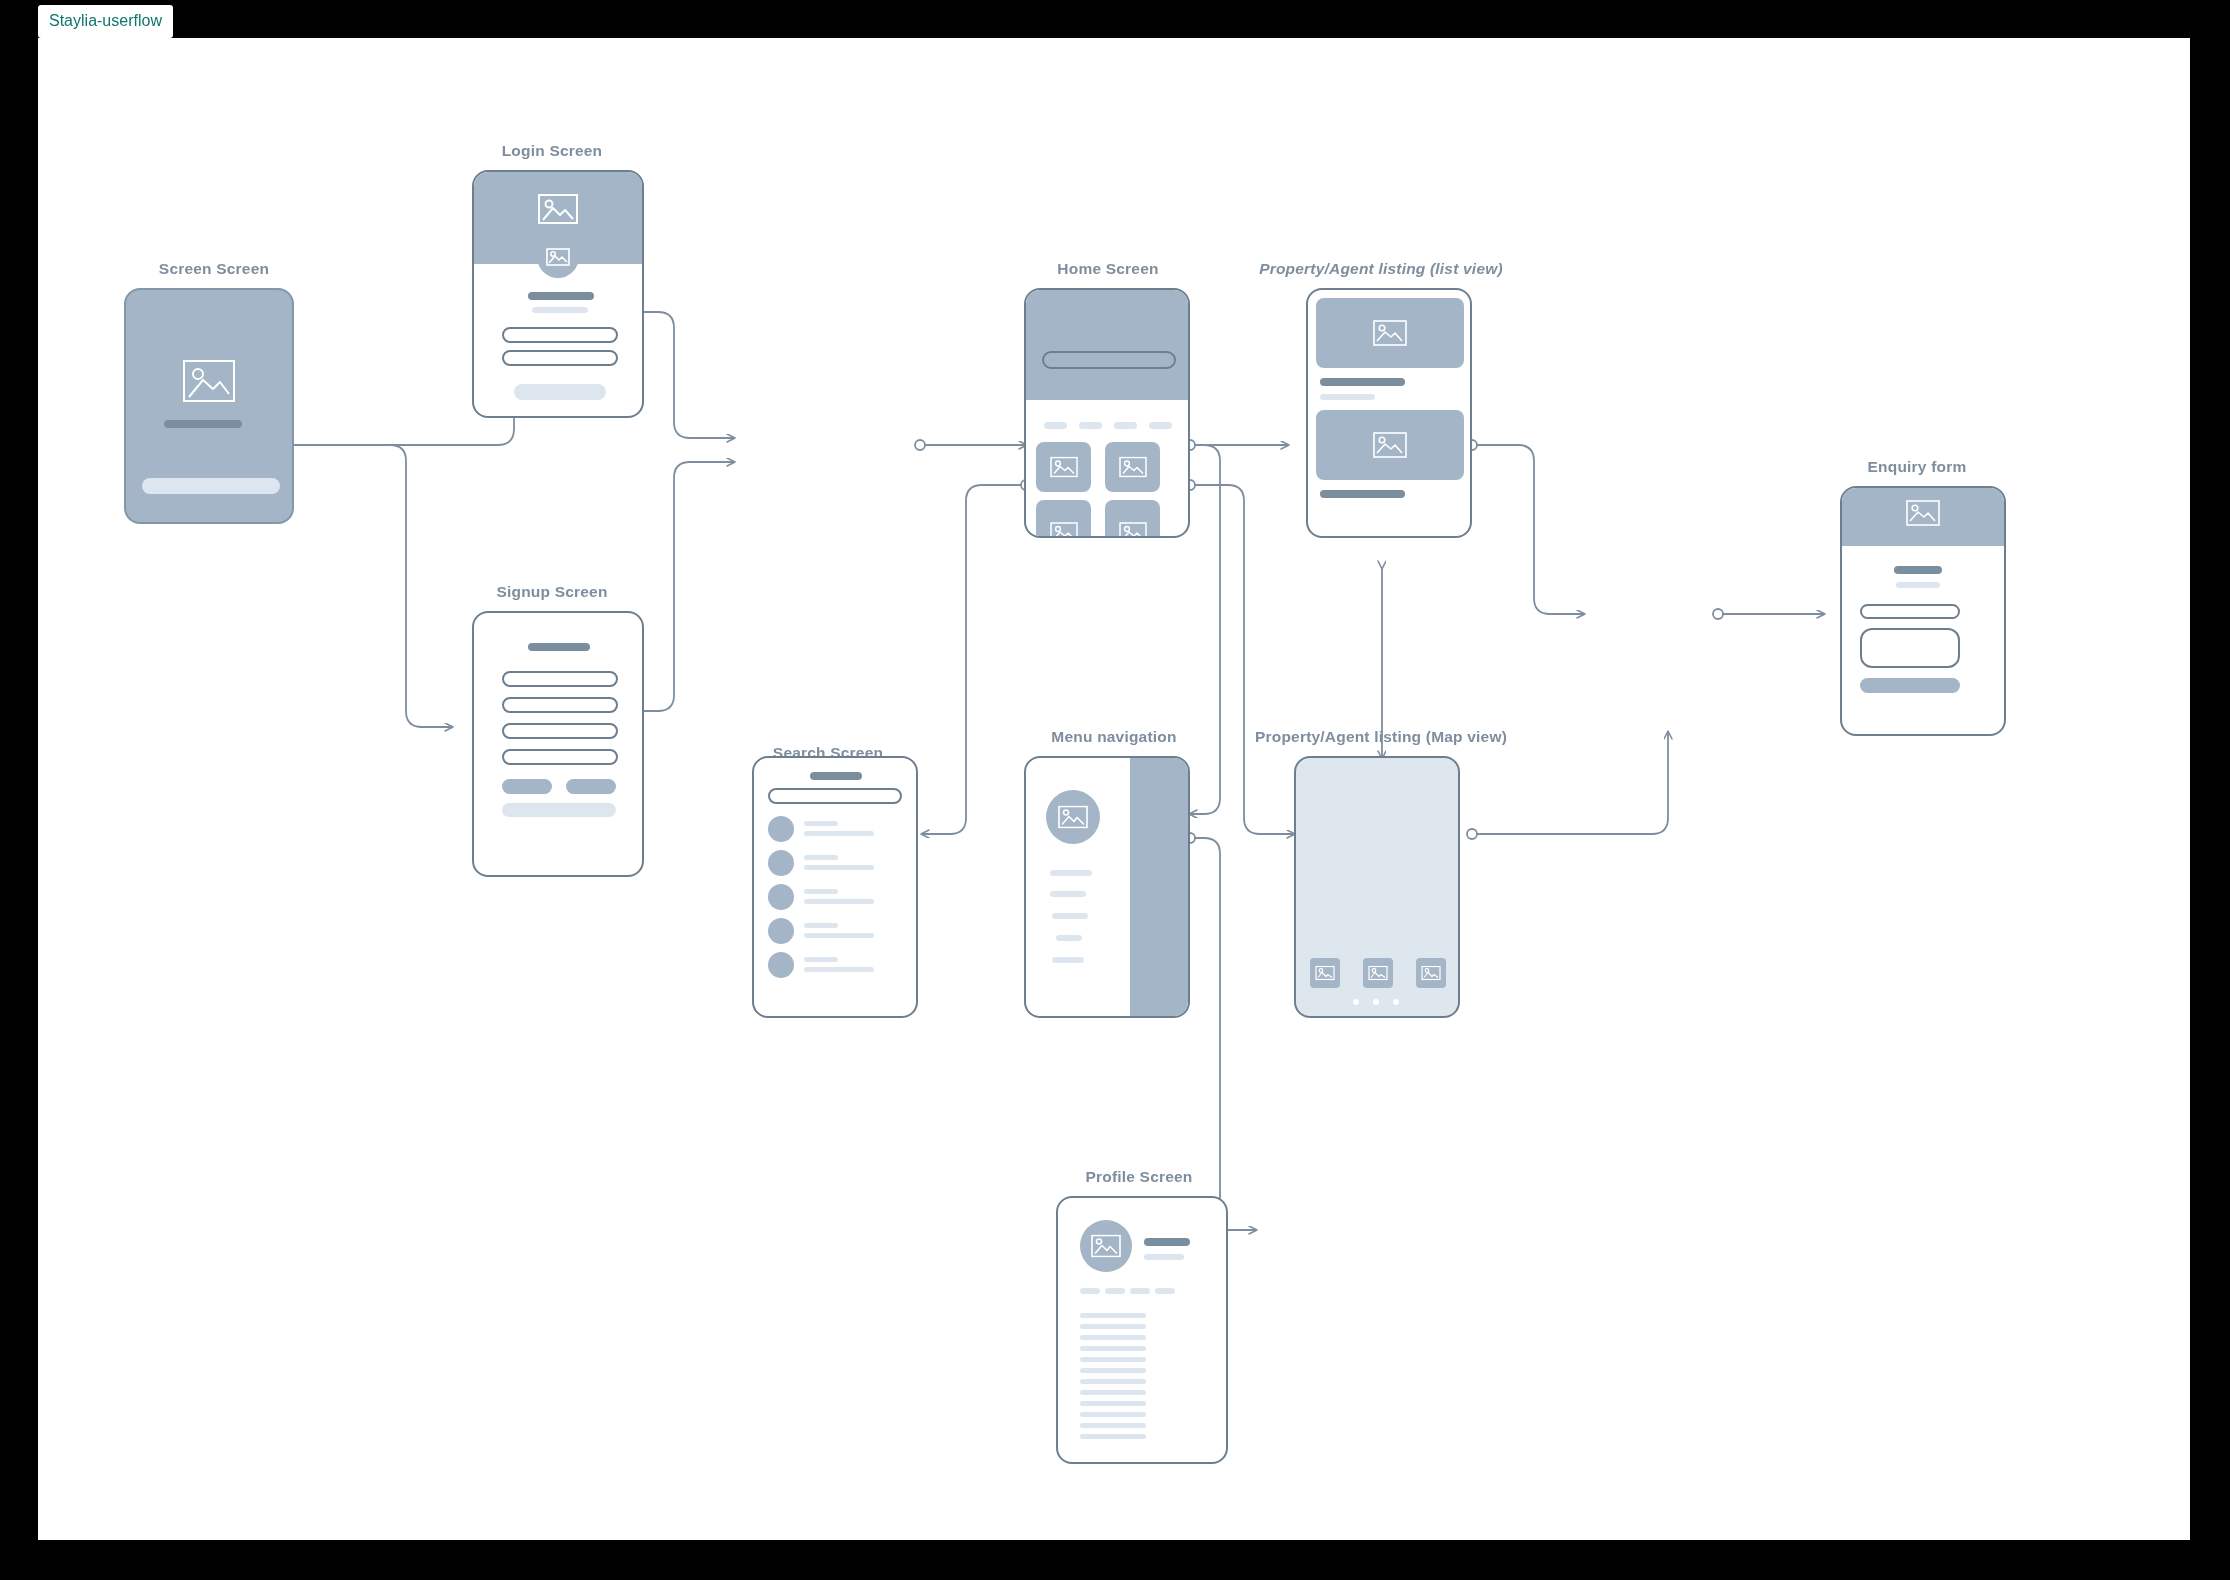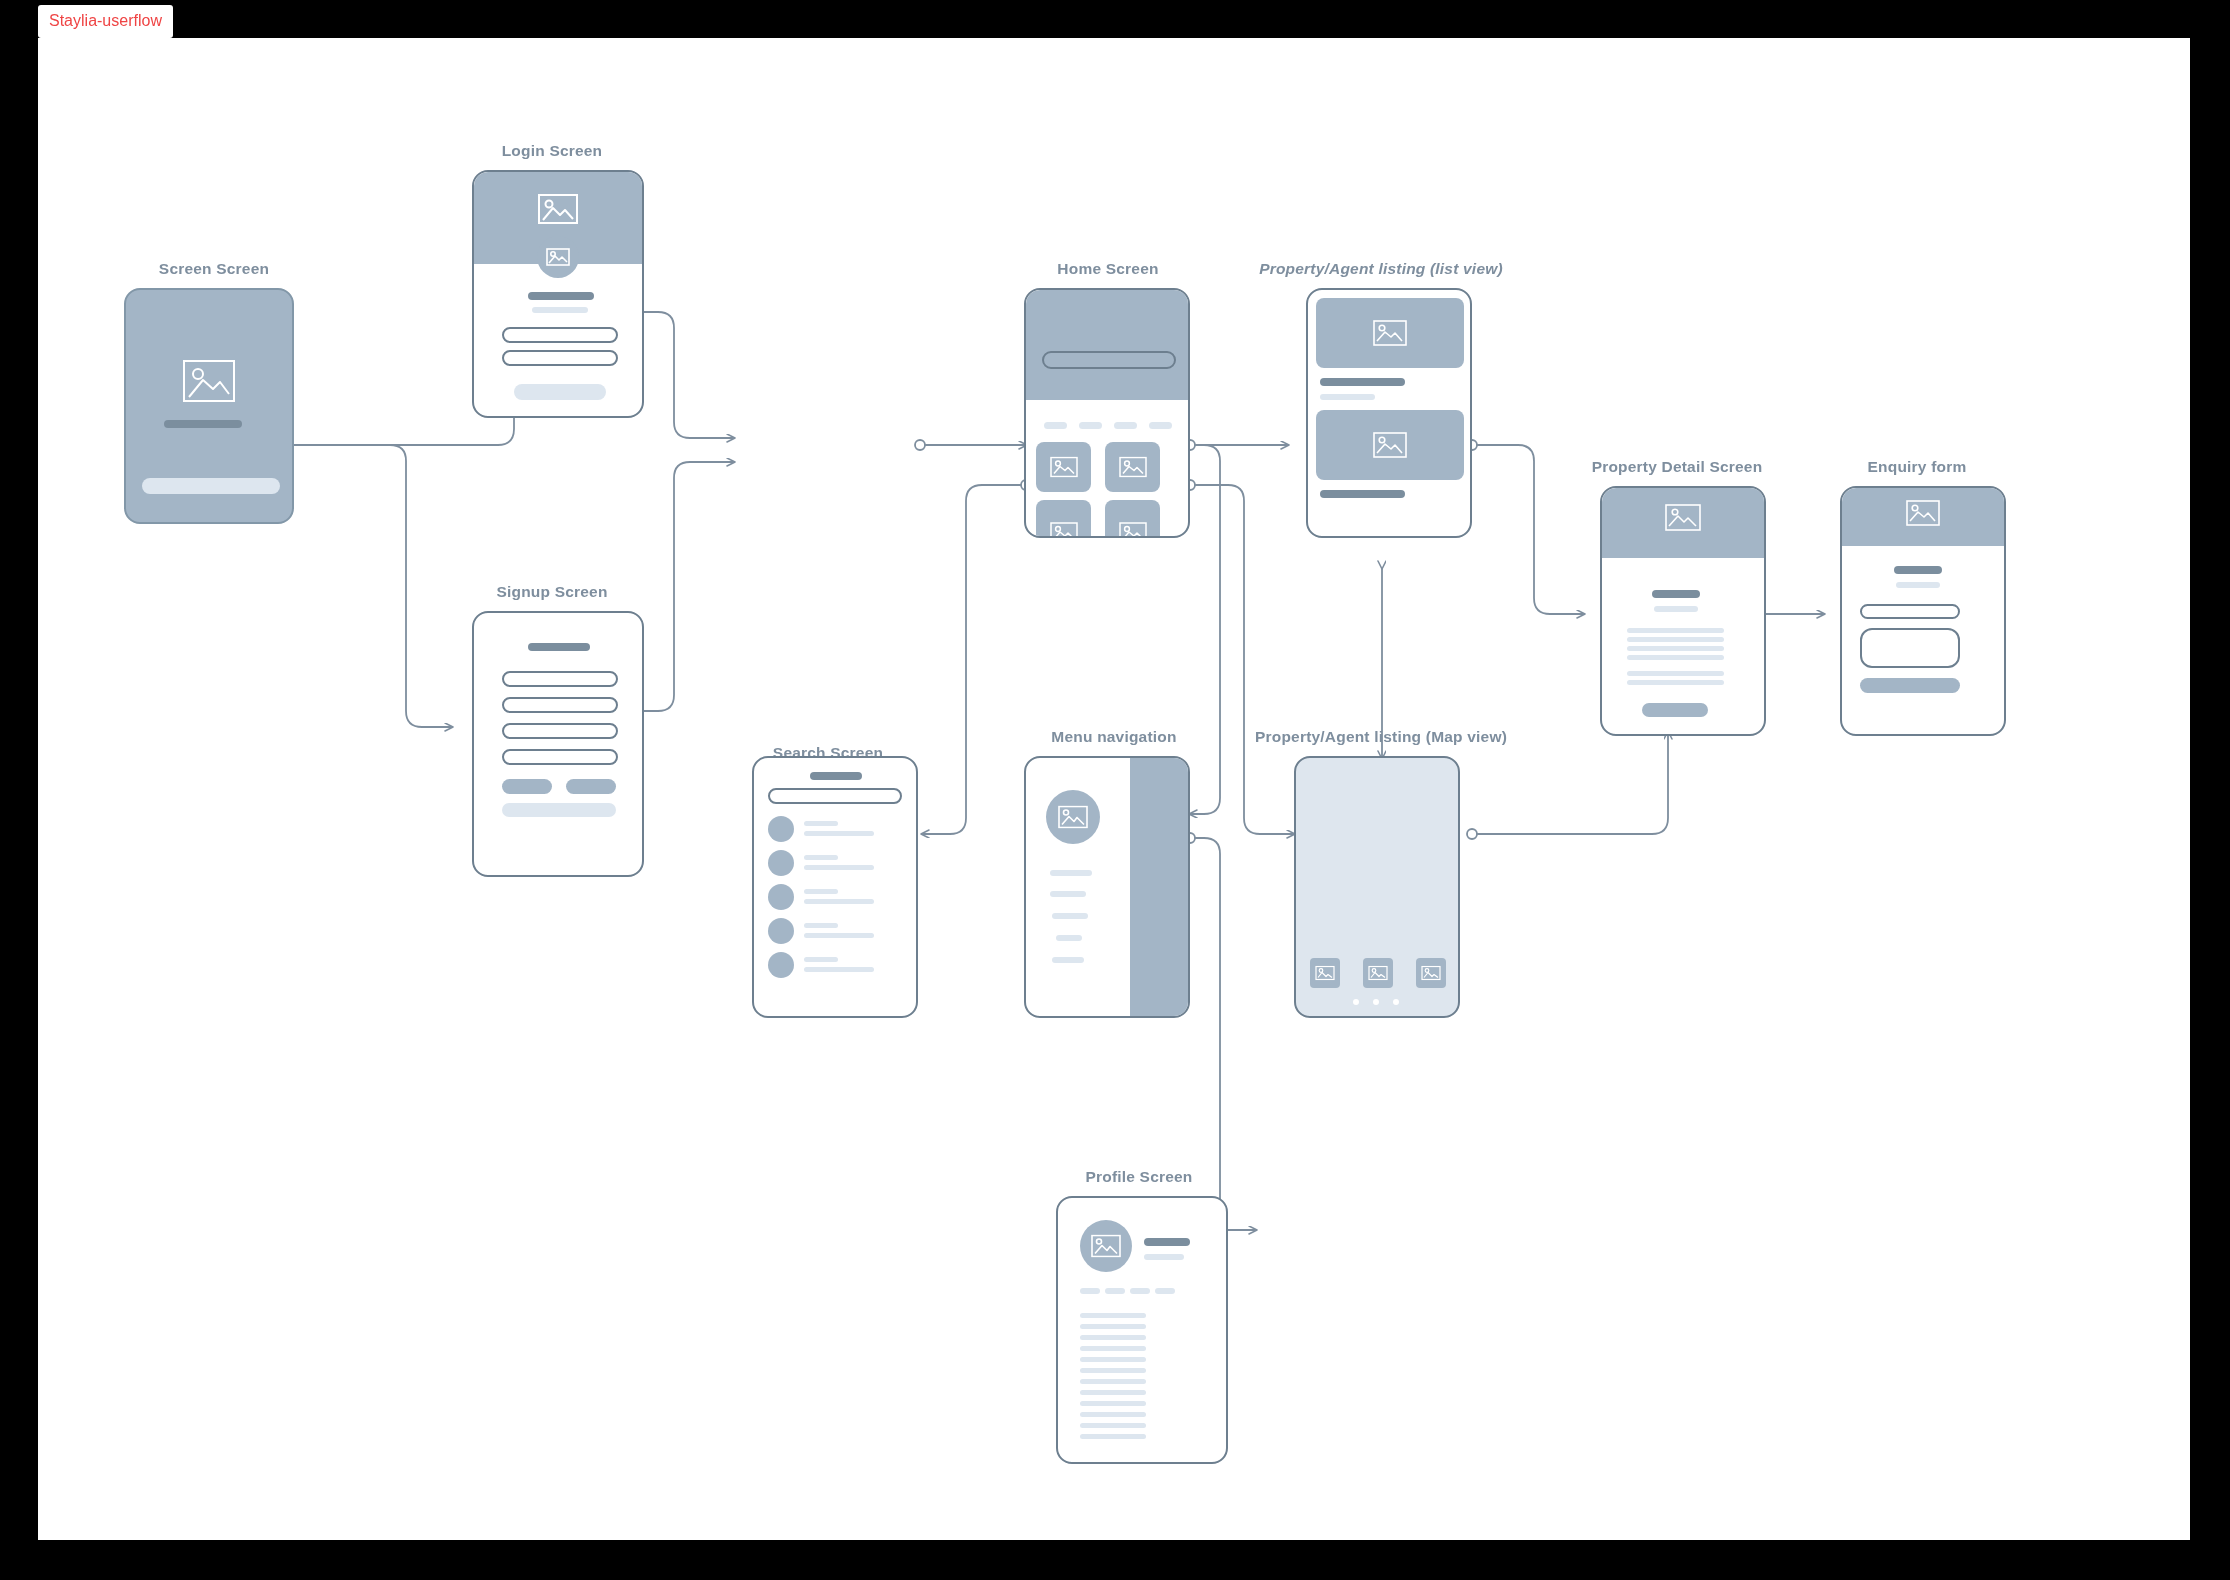--- a/index.html
+++ b/index.html
@@ -6,21 +6,21 @@
   html, body {
     width: 2230px; height: 1580px;
     background: #000;
     font-family: "Liberation Sans", sans-serif;
     overflow: hidden;
   }
   #root { position: relative; width: 2230px; height: 1580px; background:#000; }
 
   .tab-chip {
     position: absolute; left: 38px; top: 5px;
-    background: #ffffff; color: #ef4444;
+    background: #ffffff; color: #0f766e;
     font-size: 16px; line-height: 1;
     padding: 8px 11px 9px 11px;
     border-radius: 3px;
     white-space: nowrap;
     z-index: 50;
   }
 
   #canvas {
     position: absolute;
     left: 38px; top: 38px;
@@ -259,42 +259,20 @@
                 <rect x="1" y="1" width="32" height="24" fill="none" stroke="#fff" stroke-width="1.6"></rect>
                 <circle cx="9" cy="8" r="2.8" fill="none" stroke="#fff" stroke-width="1.6"></circle>
                 <path d="M4 21 L12 12 L18 17 L22 13 L29 21" fill="none" stroke="#fff" stroke-width="1.6" stroke-linejoin="round"></path>
               </svg>
           </div>
         </div>
         <div class="bar dark" style="left:12px; top:200px; width:85px; height:8px;"></div>
       </div>
     </div>
 
-    <div class="node" style="left:1544px; top:420px; width:190px; height:300px;">
-      <div class="node-title" style="top:0;">Property Detail Screen</div>
-      <div class="phone" style="left:18px; top:28px; width:166px; height:250px;">
-        <div class="blk" style="left:0; top:0; width:166px; height:70px; border-radius:14px 14px 0 0;"></div>
-        <div class="img-ico" style="left:50%; top:16px; transform:translateX(-50%); width:36px; height:27px;">
-          <svg viewBox="0 0 36 27">
-              <rect x="1" y="1" width="34" height="25" fill="none" stroke="#fff" stroke-width="1.6"></rect>
-              <circle cx="10" cy="8" r="2.8" fill="none" stroke="#fff" stroke-width="1.6"></circle>
-              <path d="M4 22 L13 12 L19 18 L23 14 L31 22" fill="none" stroke="#fff" stroke-width="1.6" stroke-linejoin="round"></path>
-            </svg>
-        </div>
-        <div class="bar dark" style="left:50px; top:102px; width:48px; height:8px;"></div>
-        <div class="bar light" style="left:52px; top:118px; width:44px; height:6px;"></div>
-        <div class="bar light" style="left:25px; top:140px; width:97px; height:5px;"></div>
-        <div class="bar light" style="left:25px; top:149px; width:97px; height:5px;"></div>
-        <div class="bar light" style="left:25px; top:158px; width:97px; height:5px;"></div>
-        <div class="bar light" style="left:25px; top:167px; width:97px; height:5px;"></div>
-        <div class="bar light" style="left:25px; top:183px; width:97px; height:5px;"></div>
-        <div class="bar light" style="left:25px; top:192px; width:97px; height:5px;"></div>
-        <div class="bar mid" style="left:40px; top:215px; width:66px; height:14px;"></div>
-      </div>
-    </div>
 
     <div class="node" style="left:1784px; top:420px; width:190px; height:300px;">
       <div class="node-title" style="top:0;">Enquiry form</div>
       <div class="phone" style="left:18px; top:28px; width:166px; height:250px;">
         <div class="blk" style="left:0; top:0; width:166px; height:58px; border-radius:14px 14px 0 0;"></div>
         <div class="img-ico" style="left:50%; top:12px; transform:translateX(-50%); width:34px; height:26px;">
           <svg viewBox="0 0 34 26">
               <rect x="1" y="1" width="32" height="24" fill="none" stroke="#fff" stroke-width="1.6"></rect>
               <circle cx="9" cy="8" r="2.8" fill="none" stroke="#fff" stroke-width="1.6"></circle>
               <path d="M4 21 L12 12 L18 17 L22 13 L29 21" fill="none" stroke="#fff" stroke-width="1.6" stroke-linejoin="round"></path>

